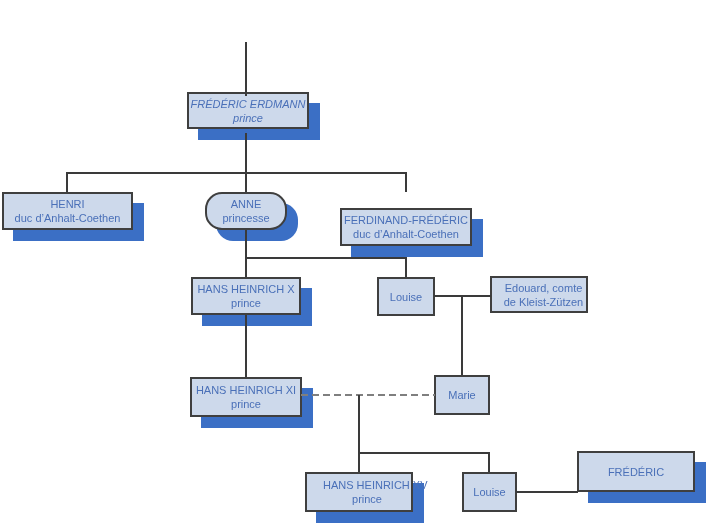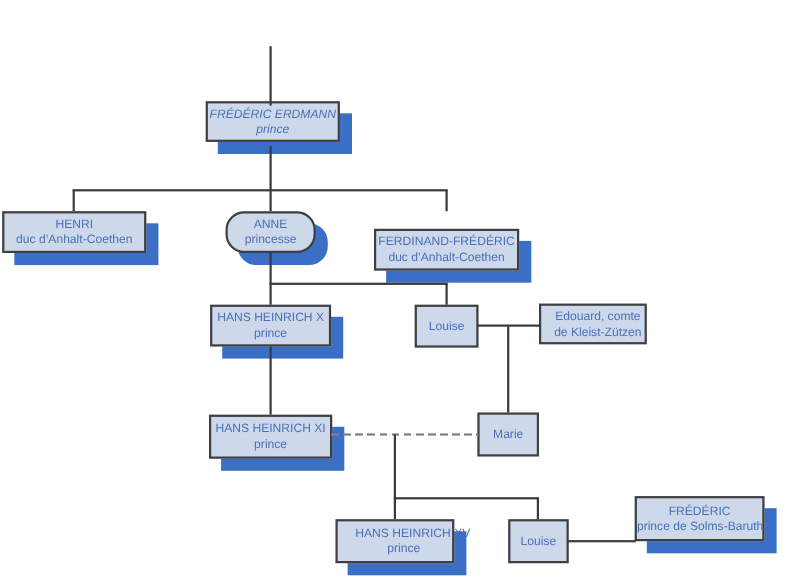--- a/index.html
+++ b/index.html
@@ -110,15 +110,14 @@
     <div class="node shadow" style="left: 305px; top: 472px; width: 108px; height: 40px; padding-left: 16px;">
     <div class="name">HANS HEINRICH XV</div>
     <div class="subtitle">prince</div>
   </div>
     <div class="node" style="left: 462px; top: 472px; width: 55px; height: 40px;">
     <div class="name">Louise</div>
 
   </div>
     <div class="node shadow" style="left: 577px; top: 451px; width: 118px; height: 41px;">
     <div class="name">FRÉDÉRIC</div>
-    <div class="subtitle">prince de Solms-Baruth</div>
   </div>
   </div>
 
 </body></html>

